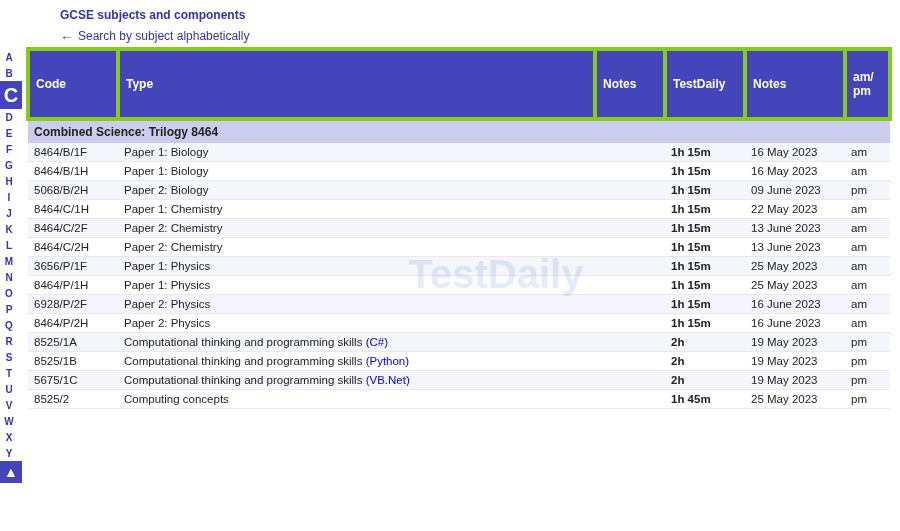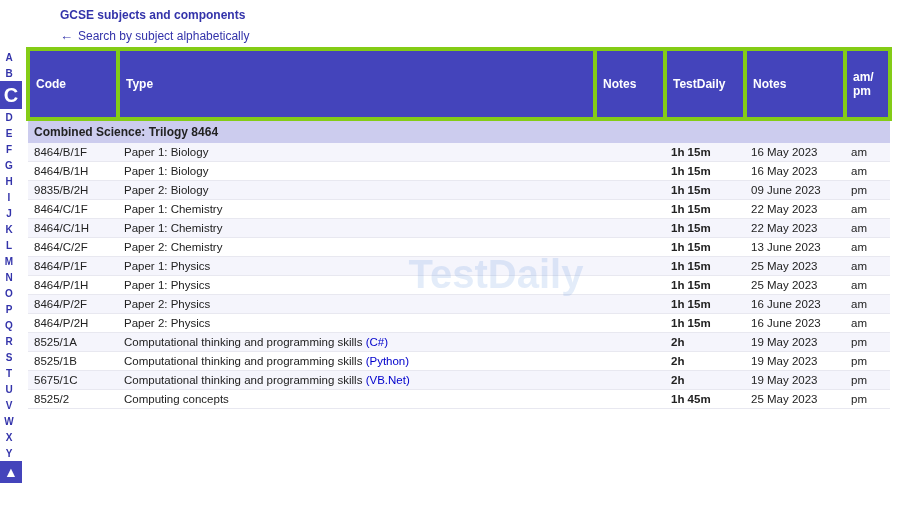--- a/index.html
+++ b/index.html
@@ -223,69 +223,69 @@
             </tr>
             <tr class="data-row">
               <td>8464/B/1H</td>
               <td>Paper 1: Biology</td>
               <td></td>
               <td class="duration-val">1h 15m</td>
               <td>16 May 2023</td>
               <td>am</td>
             </tr>
             <tr class="data-row">
-              <td>9835/B/2H</td>
+              <td>5068/B/2H</td>
               <td>Paper 2: Biology</td>
               <td></td>
               <td class="duration-val">1h 15m</td>
               <td>09 June 2023</td>
               <td>pm</td>
-            </tr>
-            <tr class="data-row">
-              <td>8464/C/1F</td>
-              <td>Paper 1: Chemistry</td>
-              <td></td>
-              <td class="duration-val">1h 15m</td>
-              <td>22 May 2023</td>
-              <td>am</td>
             </tr>
             <tr class="data-row">
               <td>8464/C/1H</td>
               <td>Paper 1: Chemistry</td>
               <td></td>
               <td class="duration-val">1h 15m</td>
               <td>22 May 2023</td>
               <td>am</td>
             </tr>
             <tr class="data-row">
               <td>8464/C/2F</td>
               <td>Paper 2: Chemistry</td>
               <td></td>
               <td class="duration-val">1h 15m</td>
               <td>13 June 2023</td>
               <td>am</td>
             </tr>
             <tr class="data-row">
-              <td>8464/P/1F</td>
+              <td>8464/C/2H</td>
+              <td>Paper 2: Chemistry</td>
+              <td></td>
+              <td class="duration-val">1h 15m</td>
+              <td>13 June 2023</td>
+              <td>am</td>
+            </tr>
+            <tr class="data-row">
+              <td>3656/P/1F</td>
               <td>Paper 1: Physics</td>
               <td></td>
               <td class="duration-val">1h 15m</td>
               <td>25 May 2023</td>
               <td>am</td>
             </tr>
             <tr class="data-row">
               <td>8464/P/1H</td>
               <td>Paper 1: Physics</td>
               <td></td>
               <td class="duration-val">1h 15m</td>
               <td>25 May 2023</td>
               <td>am</td>
             </tr>
             <tr class="data-row">
-              <td>8464/P/2F</td>
+              <td>6928/P/2F</td>
               <td>Paper 2: Physics</td>
               <td></td>
               <td class="duration-val">1h 15m</td>
               <td>16 June 2023</td>
               <td>am</td>
             </tr>
             <tr class="data-row">
               <td>8464/P/2H</td>
               <td>Paper 2: Physics</td>
               <td></td>

